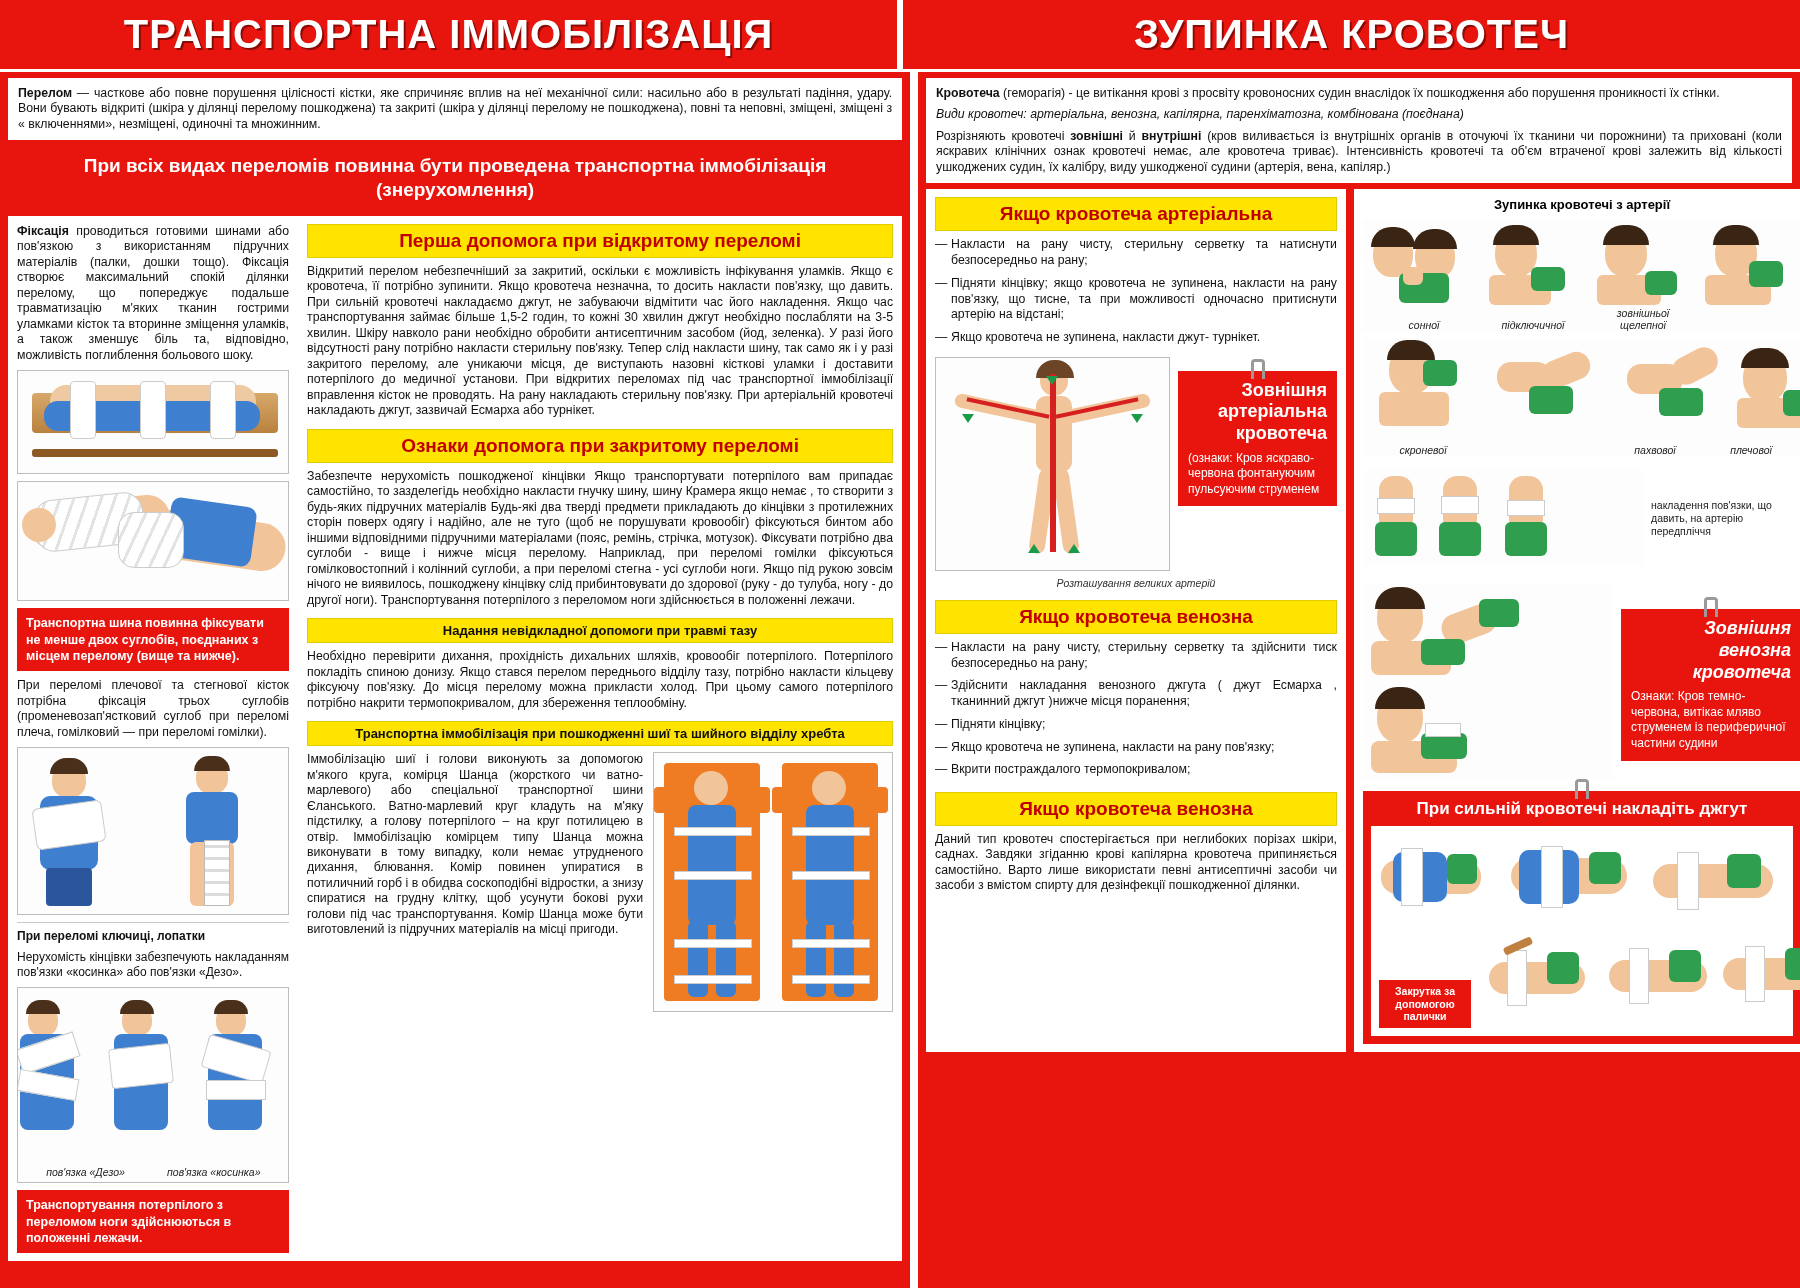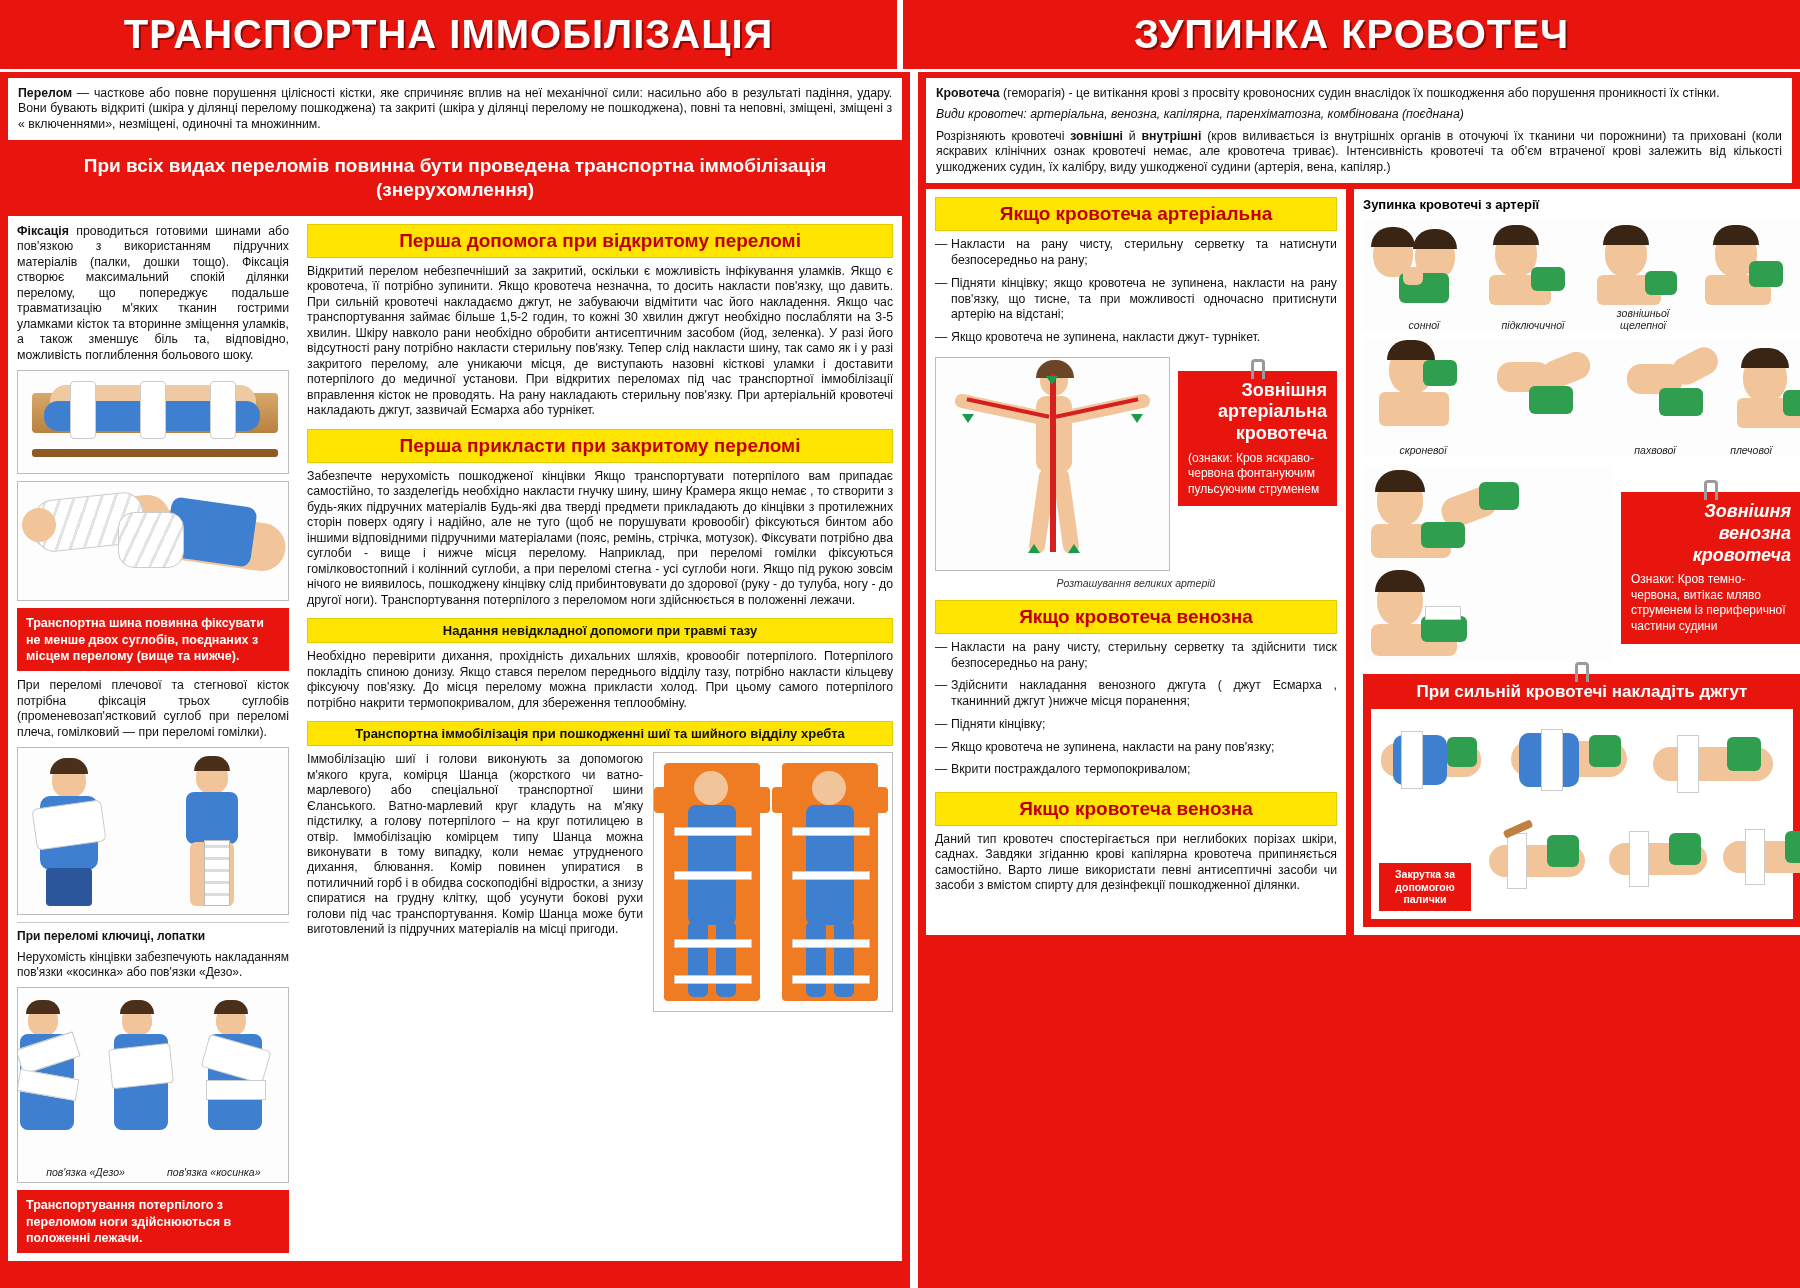--- a/index.html
+++ b/index.html
@@ -247,21 +247,21 @@
             <div style="position:absolute;right:0;bottom:4px;width:55%;text-align:center;" class="small-label">пов'язка «косинка»</div>
           </div>
 
           <div class="red-note" style="margin-top:6px">Транспортування потерпілого з переломом ноги здійснюються в положенні лежачи.</div>
         </div>
 
         <div class="lm-right">
           <div class="yellow-title">Перша допомога при відкритому переломі</div>
           <p class="txt">Відкритий перелом небезпечніший за закритий, оскільки є можливість інфікування уламків. Якщо є кровотеча, її потрібно зупинити. Якщо кровотеча незначна, то досить накласти пов'язку, що давить. При сильній кровотечі накладаємо джгут, не забуваючи відмітити час його накладення. Якщо час транспортування займає більше 1,5-2 годин, то кожні 30 хвилин джгут необхідно послабляти на 3-5 хвилин. Шкіру навколо рани необхідно обробити антисептичним засобом (йод, зеленка). У разі його відсутності рану потрібно накласти стерильну пов'язку. Тепер слід накласти шину, так само як і у разі закритого перелому, але уникаючи місця, де виступають назовні кісткові уламки і доставити потерпілого до медичної установи. При відкритих переломах під час транспортної іммобілізації вправлення кісток не проводять. На рану накладають стерильну пов'язку. При артеріальній кровотечі накладають джгут, зазвичай Есмарха або турнікет.</p>
 
-          <div class="yellow-title" style="margin-top:10px">Перша прикласти при закритому переломі</div>
+          <div class="yellow-title" style="margin-top:10px">Ознаки допомога при закритому переломі</div>
           <p class="txt">Забезпечте нерухомість пошкодженої кінцівки Якщо транспортувати потерпілого вам припадає самостійно, то зазделегідь необхідно накласти гнучку шину, шину Крамера  якщо немає , то  створити з будь-яких підручних матеріалів Будь-які два тверді предмети прикладають до кінцівки з протилежних сторін поверх одягу і надійно, але не туго (щоб не порушувати кровообіг) фіксуються бинтом або іншими відповідними підручними матеріалами (пояс, ремінь, стрічка, мотузок). Фіксувати потрібно два суглоби - вище і нижче місця перелому. Наприклад, при переломі гомілки фіксуються гомілковостопний і колінний суглоби, а при переломі стегна - усі суглоби ноги. Якщо під рукою зовсім нічого не виявилось, пошкоджену кінцівку слід прибинтовувати до здорової (руку - до тулуба, ногу - до другої ноги). Транспортування потерпілого з переломом ноги здійснюється в положенні лежачи.</p>
 
           <div class="yellow-title small" style="margin-top:10px">Надання невідкладної допомоги при травмі тазу</div>
           <p class="txt">Необхідно перевірити дихання, прохідність дихальних шляхів, кровообіг потерпілого. Потерпілого покладіть спиною донизу. Якщо стався перелом переднього відділу тазу, потрібно накласти кільцеву фіксуючу пов'язку. До місця перелому можна прикласти холод. При цьому самого потерпілого потрібно накрити  термопокривалом, для збереження  теплообміну.</p>
 
           <div class="yellow-title small" style="margin-top:10px">Транспортна іммобілізація при пошкодженні шиї та шийного відділу хребта</div>
 
           <div style="display:flex;gap:10px;margin-top:4px;">
             <p class="txt" style="flex:1">Іммобілізацію шиї і голови виконують за допомогою м'якого круга, комірця Шанца (жорсткого чи ватно-марлевого) або спеціальної транспортної шини Єланського. Ватно-марлевий круг кладуть на м'яку підстилку, а голову потерпілого – на круг потилицею в отвір. Іммобілізацію комірцем типу Шанца можна виконувати в тому випадку, коли немає утрудненого дихання, блювання. Комір повинен упиратися в потиличний горб і в обидва соскоподібні відростки, а знизу спиратися на грудну клітку, щоб усунути бокові рухи голови під час транспортування. Комір Шанца може бути виготовлений із підручних матеріалів на місці пригоди.</p>
             <div class="figure" style="width:240px;height:260px;flex:none;margin:0">
@@ -350,21 +350,21 @@
             <li>Підняти кінцівку;</li>
             <li>Якщо кровотеча не зупинена, накласти на рану пов'язку;</li>
             <li>Вкрити постраждалого  термопокривалом;</li>
           </ul>
 
           <div class="yellow-title" style="margin-top:14px">Якщо кровотеча венозна</div>
           <p class="txt">Даний тип кровотеч спостерігається при неглибоких порізах шкіри, саднах. Завдяки згіданню крові капілярна кровотеча припиняється самостійно. Варто лише використати певні антисептичні засоби чи засоби з вмістом спирту для дезінфекції пошкодженної ділянки.</p>
         </div>
 
         <div class="rm-right">
-          <div style="font-weight:bold;font-size:13px;margin-bottom:6px">Зупинка кровотечі з артерії</div>
+          <div style="text-align:center;font-weight:bold;font-size:13px;margin-bottom:6px">Зупинка кровотечі з артерії</div>
 
           <div class="figure" style="height:112px;border:none">
             <div style="position:absolute;left:6px;top:8px;width:96px;height:80px;">
               <div style="position:absolute;left:4px;top:4px;width:40px;height:46px;background:#f2c49a;border-radius:50% 50% 45% 45%;"></div>
               <div style="position:absolute;left:2px;top:0;width:44px;height:20px;background:#3a2414;border-radius:20px 20px 0 0;"></div>
               <div style="position:absolute;left:46px;top:6px;width:40px;height:46px;background:#f2c49a;border-radius:50% 50% 45% 45%;"></div>
               <div style="position:absolute;left:44px;top:2px;width:44px;height:20px;background:#3a2414;border-radius:20px 20px 0 0;"></div>
               <div style="position:absolute;left:30px;top:46px;width:50px;height:30px;background:#2f9e4f;border-radius:6px;"></div>
               <div style="position:absolute;left:34px;top:40px;width:20px;height:18px;background:#f2c49a;border-radius:6px;"></div>
             </div>
@@ -412,20 +412,34 @@
               <div style="position:absolute;left:6px;top:10px;width:44px;height:50px;background:#f2c49a;border-radius:50% 50% 45% 45%;"></div>
               <div style="position:absolute;left:4px;top:6px;width:48px;height:20px;background:#3a2414;border-radius:20px 20px 0 0;"></div>
               <div style="position:absolute;left:0px;top:56px;width:72px;height:30px;background:#f2c49a;border-radius:6px;"></div>
               <div style="position:absolute;left:46px;top:48px;width:36px;height:26px;background:#2f9e4f;border-radius:6px;"></div>
             </div>
             <div style="position:absolute;left:18px;bottom:0;width:84px;" class="small-label">скроневої</div>
             <div style="position:absolute;left:250px;bottom:0;width:84px;" class="small-label">пахвової</div>
             <div style="position:absolute;right:8px;bottom:0;width:84px;" class="small-label">плечової</div>
           </div>
 
+          <div style="display:flex;gap:6px;align-items:center;margin-top:2px">
+            <div class="figure" style="height:96px;flex:1;border:none">
+              <div style="position:absolute;left:16px;top:6px;width:34px;height:52px;background:#f2c49a;border-radius:14px 14px 8px 8px;"></div>
+              <div style="position:absolute;left:12px;top:52px;width:42px;height:34px;background:#2f9e4f;border-radius:6px;"></div>
+              <div style="position:absolute;left:14px;top:28px;width:38px;height:16px;background:#fff;border:1px solid #ccc;"></div>
+              <div style="position:absolute;left:80px;top:6px;width:34px;height:52px;background:#f2c49a;border-radius:14px 14px 8px 8px;"></div>
+              <div style="position:absolute;left:76px;top:52px;width:42px;height:34px;background:#2f9e4f;border-radius:6px;"></div>
+              <div style="position:absolute;left:78px;top:26px;width:38px;height:18px;background:#fff;border:1px solid #ccc;"></div>
+              <div style="position:absolute;left:146px;top:6px;width:34px;height:52px;background:#f2c49a;border-radius:14px 14px 8px 8px;"></div>
+              <div style="position:absolute;left:142px;top:52px;width:42px;height:34px;background:#2f9e4f;border-radius:6px;"></div>
+              <div style="position:absolute;left:144px;top:30px;width:38px;height:16px;background:#fff;border:1px solid #ccc;"></div>
+            </div>
+            <div class="tiny-note" style="width:150px">накладення пов'язки, що давить, на артерію передпліччя</div>
+          </div>
 
           <div style="display:flex;gap:8px;margin-top:10px;align-items:flex-start">
             <div class="figure" style="width:250px;height:196px;border:none;margin:0">
               <div style="position:absolute;left:14px;top:8px;width:46px;height:52px;background:#f2c49a;border-radius:50% 50% 45% 45%;"></div>
               <div style="position:absolute;left:12px;top:4px;width:50px;height:22px;background:#3a2414;border-radius:22px 22px 0 0;"></div>
               <div style="position:absolute;left:8px;top:58px;width:80px;height:34px;background:#f2c49a;border-radius:8px;"></div>
               <div style="position:absolute;left:78px;top:26px;width:56px;height:30px;background:#f2c49a;border-radius:14px;transform:rotate(-20deg);"></div>
               <div style="position:absolute;left:116px;top:16px;width:40px;height:28px;background:#2f9e4f;border-radius:6px;"></div>
               <div style="position:absolute;left:58px;top:56px;width:44px;height:26px;background:#2f9e4f;border-radius:6px;"></div>
 

